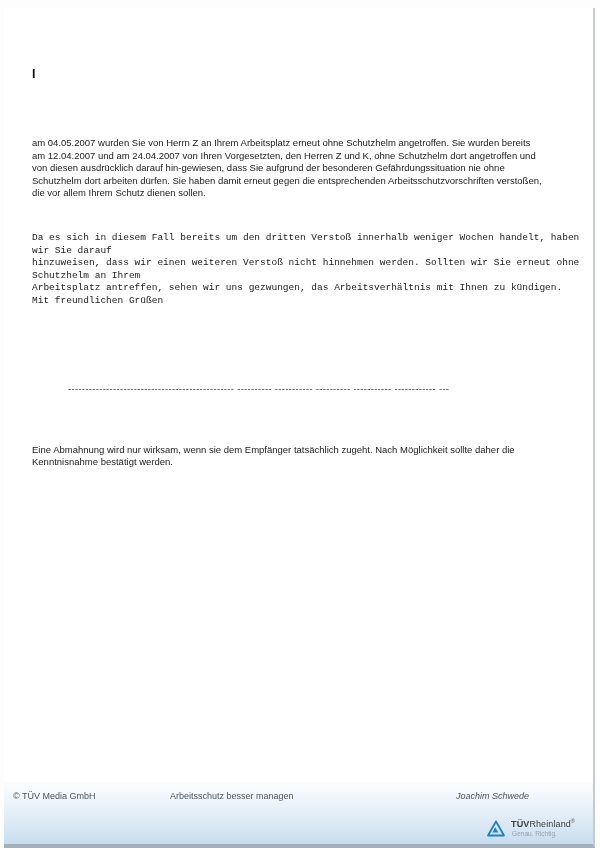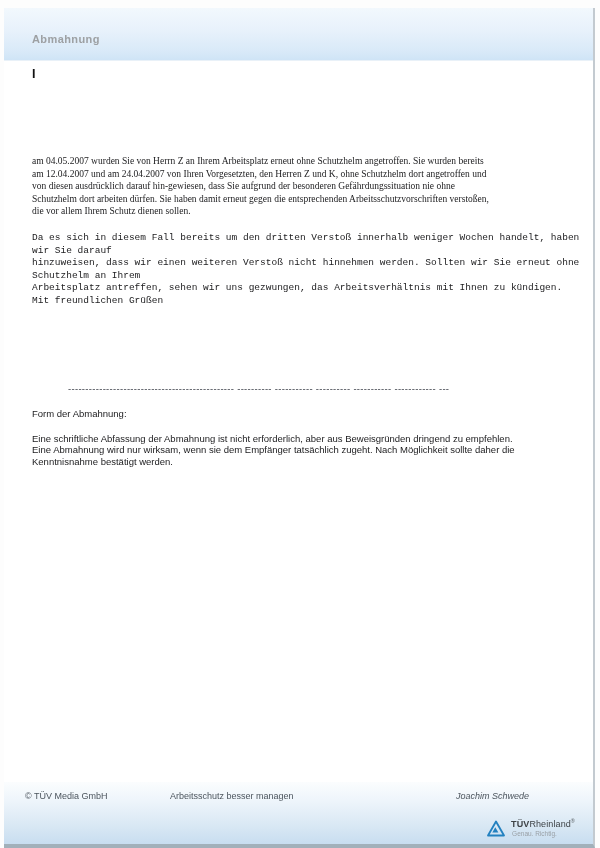--- a/index.html
+++ b/index.html
@@ -46,42 +46,42 @@
     color: #1b1b1d;
   }
   .abs { position: absolute; left: 28px; right: 12px; white-space: pre-line; }
   .section-marker {
     top: 60px;
     font-size: 12.5px;
     font-weight: bold;
     color: #111;
   }
   .salutation { top: 121px; }
-  .para-1 { top: 147px; font-family: Liberation Serif, serif; }
+  .para-1 { top: 129px; }
   .para-2 { top: 224px; font-family: Liberation Mono, monospace; }
   .signature { top: 272px; }
   .separator {
     top: 375px;
     left: 64px;
     color: #333740;
     font-size: 9.5px;
     letter-spacing: 0.3px;
     white-space: nowrap;
     overflow: hidden;
   }
   .note-form { top: 387px; }
   .note-zugang { top: 423px; }
   .note-heading { font-weight: normal; }
   .page-footer {
     position: absolute;
     left: 0; right: 0; bottom: 0;
     height: 62px;
     background: linear-gradient(180deg, #fbfdfe 0%, #eef5fb 30%, #d9e8f4 70%, #c8ddf0 100%);
   }
-  .footer-copyright { position: absolute; left: 21px; top: 9px; font-size: 9px; color: #4c555d; }
+  .footer-copyright { position: absolute; left: 9px; top: 9px; font-size: 9px; color: #4c555d; }
   .footer-center    { position: absolute; left: 166px; top: 9px; font-size: 9px; color: #4c555d; }
   .footer-author    { position: absolute; left: 452px; top: 9px; font-size: 9px; color: #4c555d; font-style: italic; }
   .brand {
     position: absolute;
     right: 18px;
     bottom: 6px;
     display: flex;
     align-items: flex-start;
     gap: 5px;
   }
@@ -90,40 +90,33 @@
   .brand-line { font-size: 9px; color: #3e4347; letter-spacing: 0.1px; }
   .brand-line .bold { font-weight: bold; margin-top: 7px; }
   .brand-line .reg { font-size: 5.5px; vertical-align: super; color: #5a6065; }
   .brand-tagline { font-size: 6.5px; color: #9aa1a7; margin-top: 1px; margin-left: 1px; }
 </style>
 </head>
 <body>
 
 <div class="page">
 
-  <div class="page-header">
-    <div class="title">Abmahnung</div>
-  </div>
 
   <div class="page-body">
     <div class="abs section-marker">I</div>
     <div class="abs para-1">am 04.05.2007 wurden Sie von Herrn Z an Ihrem Arbeitsplatz erneut ohne Schutzhelm angetroffen. Sie wurden bereits
 am 12.04.2007 und am 24.04.2007 von Ihren Vorgesetzten, den Herren Z und K, ohne Schutzhelm dort angetroffen und
 von diesen ausdrücklich darauf hin-gewiesen, dass Sie aufgrund der besonderen Gefährdungssituation nie ohne
 Schutzhelm dort arbeiten dürfen. Sie haben damit erneut gegen die entsprechenden Arbeitsschutzvorschriften verstoßen,
 die vor allem Ihrem Schutz dienen sollen.</div>
     <div class="abs para-2">Da es sich in diesem Fall bereits um den dritten Verstoß innerhalb weniger Wochen handelt, haben wir Sie darauf
 hinzuweisen, dass wir einen weiteren Verstoß nicht hinnehmen werden. Sollten wir Sie erneut ohne Schutzhelm an Ihrem
 Arbeitsplatz antreffen, sehen wir uns gezwungen, das Arbeitsverhältnis mit Ihnen zu kündigen.
 Mit freundlichen Grüßen</div>
     <div class="abs separator">------------------------------------------------ ---------- ----------- ---------- ----------- ------------ ---</div>
-    <div class="abs note-form">
-      <div class="note-heading">Form der Abmahnung:</div>
-      <div class="note-body abs-inline">Eine schriftliche Abfassung der Abmahnung ist nicht erforderlich, aber aus Beweisgründen dringend zu empfehlen.</div>
-    </div>
     <div class="abs note-zugang">
       <div class="note-body">Eine Abmahnung wird nur wirksam, wenn sie dem Empfänger tatsächlich zugeht. Nach Möglichkeit sollte daher die
 Kenntnisnahme bestätigt werden.</div>
     </div>
   </div>
 
   <div class="page-footer">
     <div class="footer-copyright">© TÜV Media GmbH</div>
     <div class="footer-center">Arbeitsschutz besser managen</div>
     <div class="footer-author">Joachim Schwede</div>

